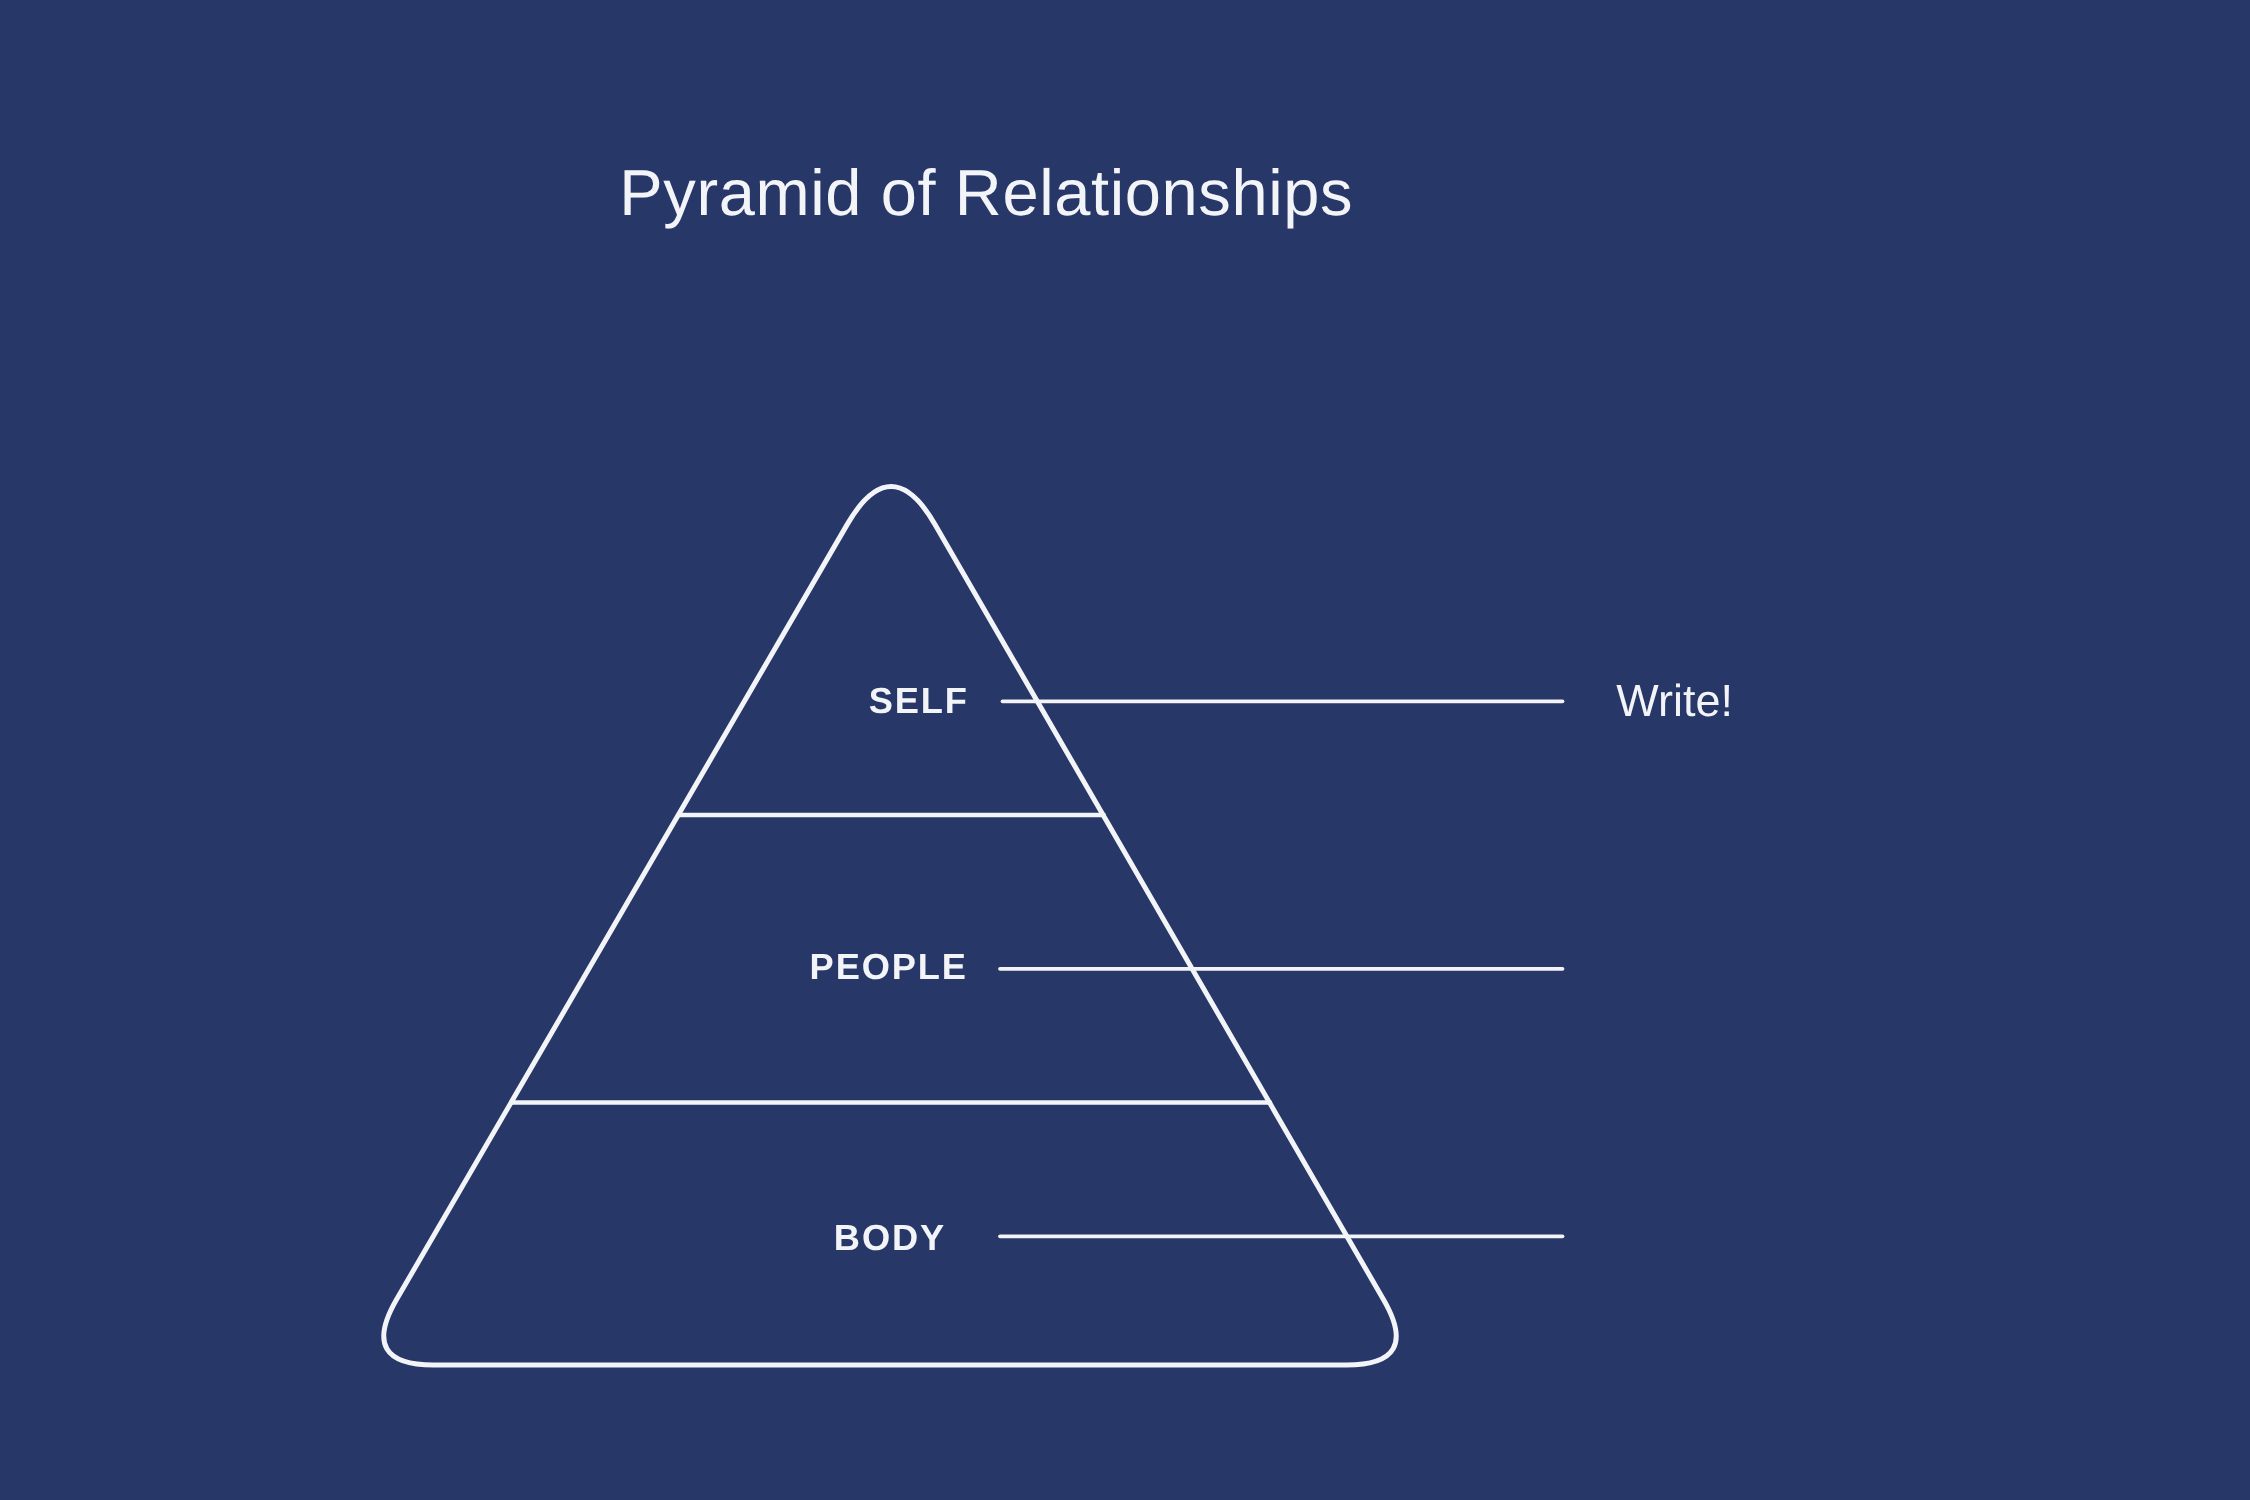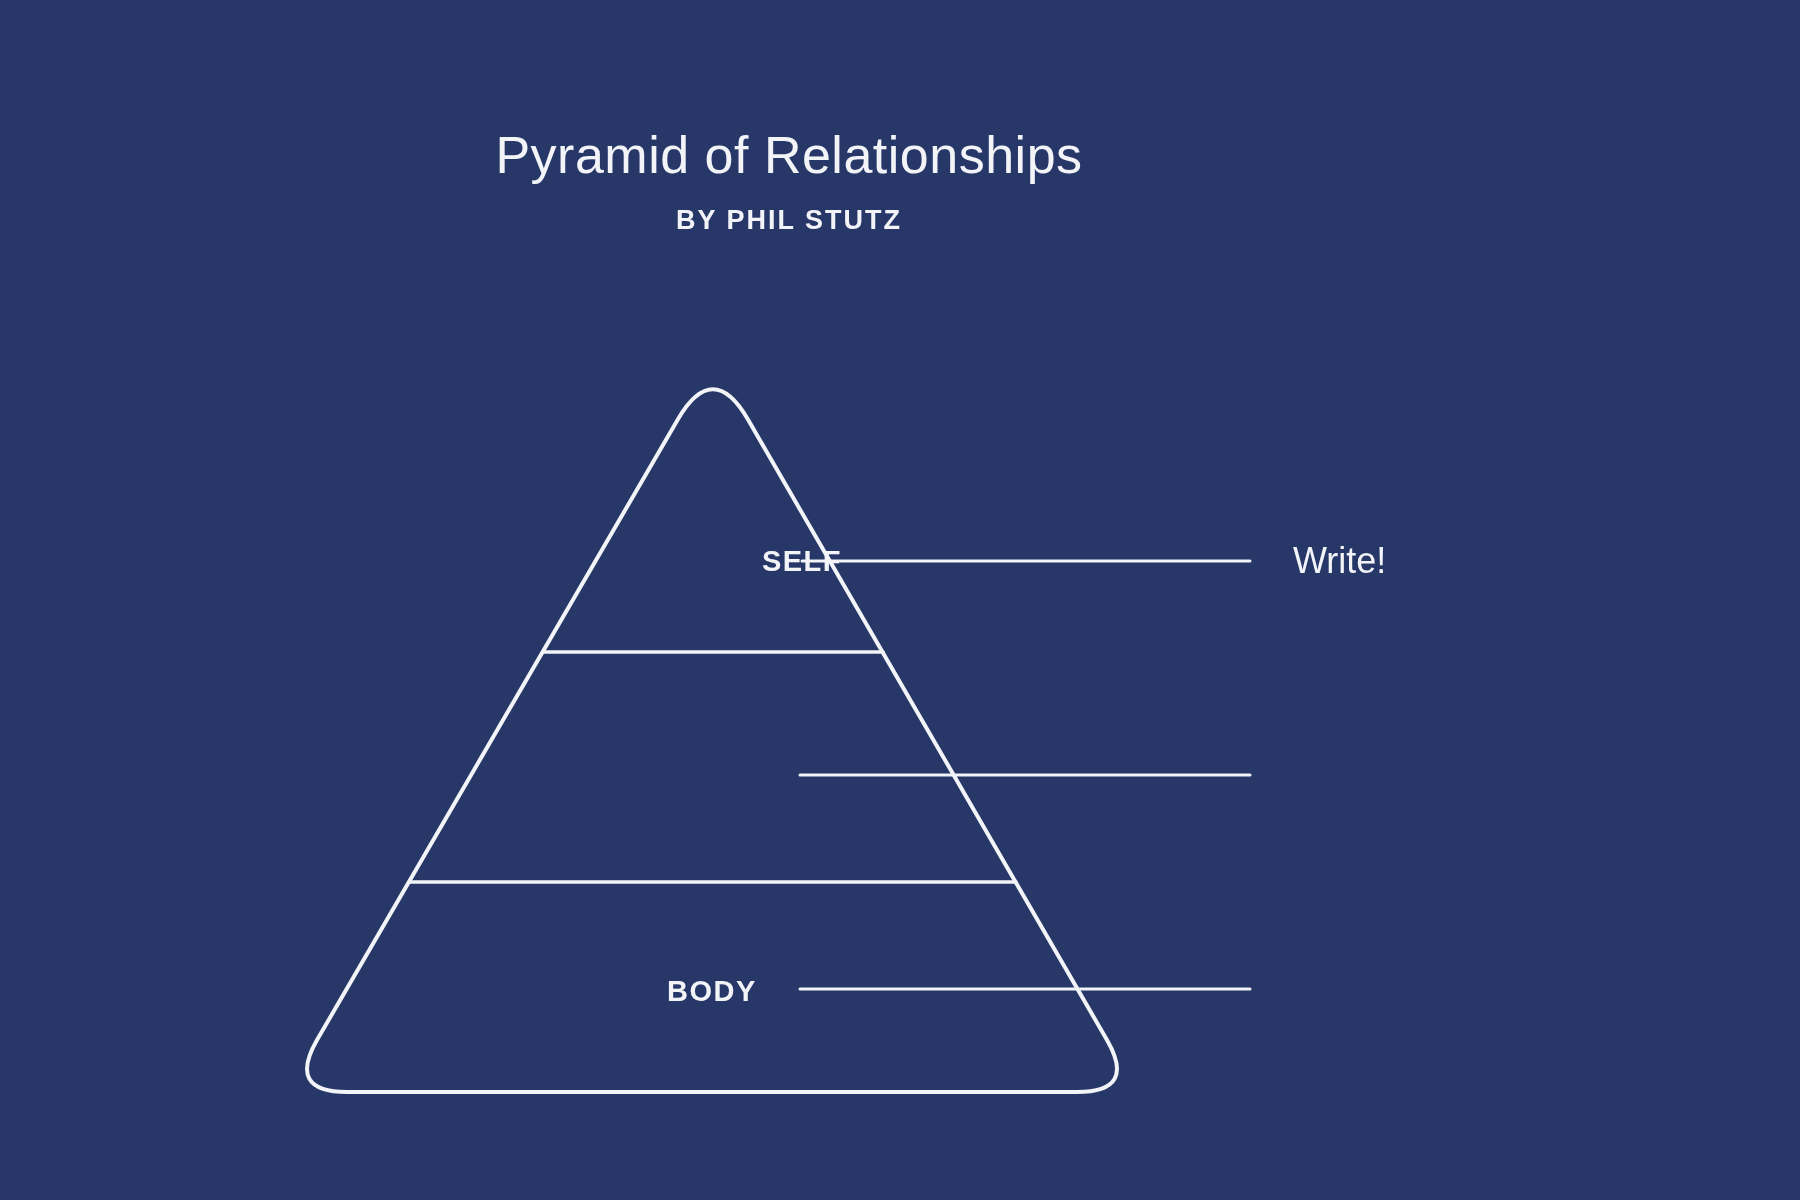--- a/index.html
+++ b/index.html
@@ -40,21 +40,21 @@
   .level-label {
     position: absolute;
     width: 240px;
     text-align: center;
     font-size: 29px;
     font-weight: 700;
     letter-spacing: 1.5px;
     line-height: 40px;
     color: var(--text);
   }
-  .label-self   { left: 602px; top: 512px; text-align: right; }
+  .label-self   { left: 615px; top: 512px; }
   .label-people { left: 591px; top: 725px; }
   .label-body   { left: 592px; top: 942px; }
   .annotation {
     position: absolute;
     left: 1293px;
     width: 260px;
     text-align: left;
     font-size: 36px;
     font-weight: 400;
     line-height: 40px;
@@ -64,38 +64,38 @@
   .ann-self   { top: 512px; }
   .ann-people { top: 705px; }
   .ann-body   { top: 937px; }
 </style>
 </head>
 <body>
 
 <div class="stage">
 
   <div class="title">Pyramid of Relationships</div>
-  <div class="subtitle">BY PHIL STUTZ</div>
 
   <svg class="diagram" width="1800" height="1200" viewBox="0 0 1800 1200">
 
     <path d="M 677.8 390.5
              Q 713 330 748 390.6
              L 1107 1011
              Q 1137 1063 1077 1063
              L 347 1063
              Q 287 1063 317 1011
              Z" fill="none" stroke="var(--line)" stroke-width="4" stroke-linecap="round" stroke-linejoin="round"></path>
 
     <line x1="543" y1="623" x2="883" y2="623" stroke="var(--line)" stroke-width="3.5" stroke-linecap="round"></line>
     <line x1="409" y1="853" x2="1016" y2="853" stroke="var(--line)" stroke-width="3.5" stroke-linecap="round"></line>
 
     <line x1="802" y1="532" x2="1250" y2="532" stroke="var(--line)" stroke-width="3" stroke-linecap="round"></line>
     <line x1="800" y1="746" x2="1250" y2="746" stroke="var(--line)" stroke-width="3" stroke-linecap="round"></line>
     <line x1="800" y1="960" x2="1250" y2="960" stroke="var(--line)" stroke-width="3" stroke-linecap="round"></line>
   </svg>
 
   <div class="level-label label-self">SELF</div>
+  <div class="level-label label-people">PEOPLE</div>
   <div class="level-label label-body">BODY</div>
 
   <div class="annotation ann-self">Write!</div>
 
 </div>
 
 </body></html>

